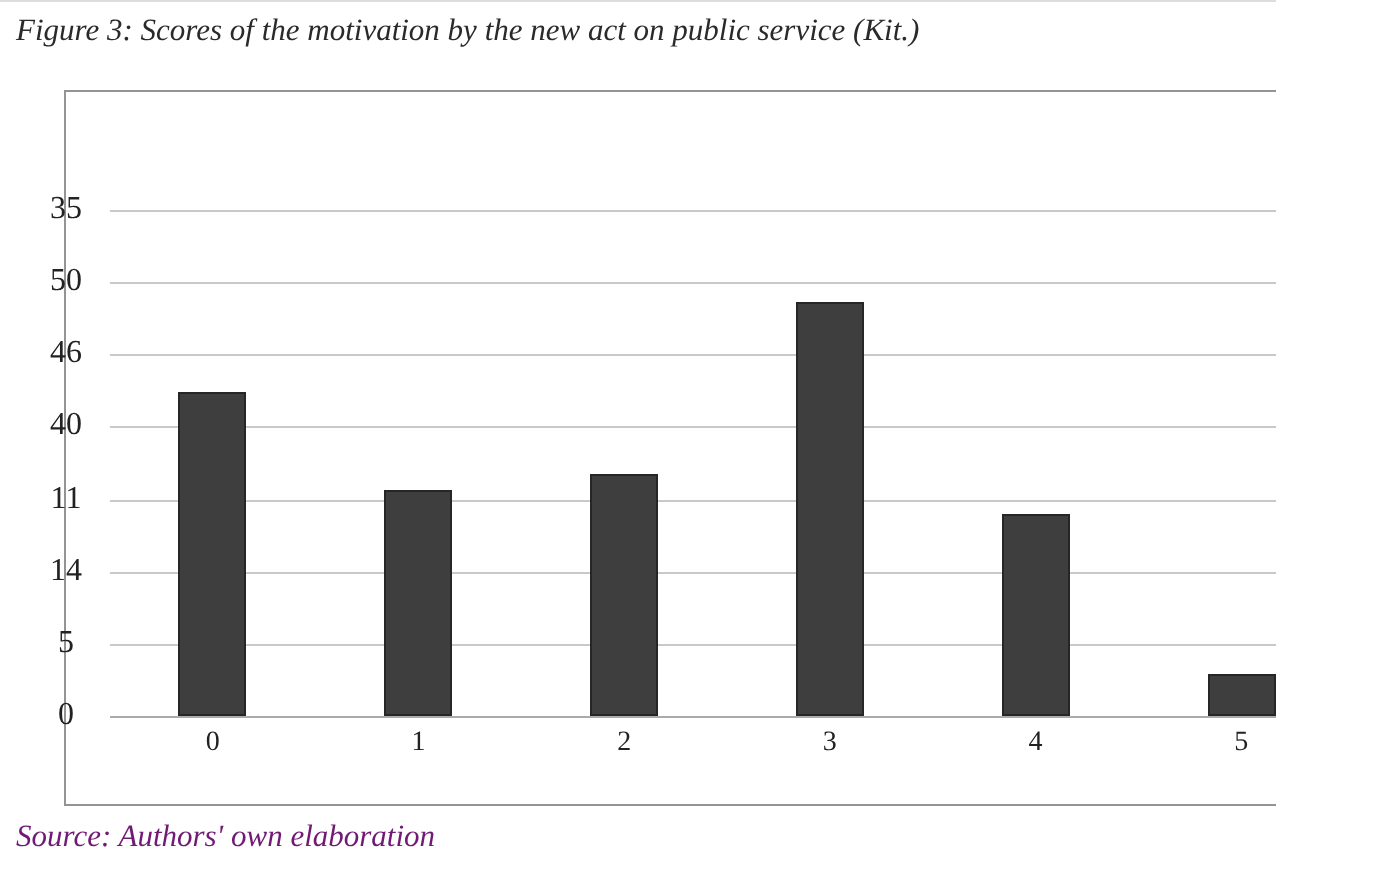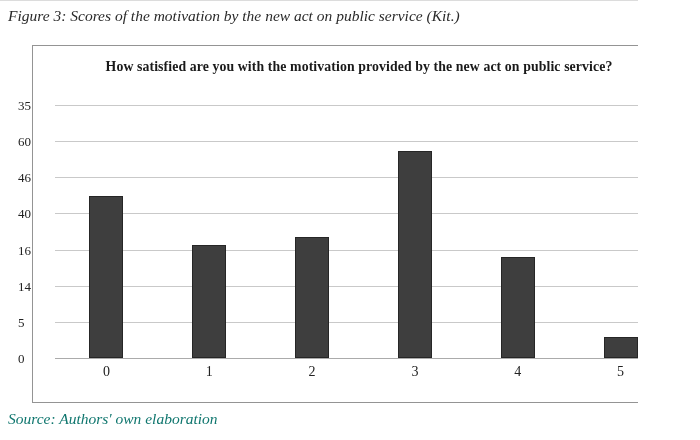--- a/index.html
+++ b/index.html
@@ -65,22 +65,22 @@
   }
   .gridline.baseline {
     background: #ababab;
   }
   .ytick {
     position: absolute;
     right: 100%;
     width: 30px;
     margin-right: 7px;
     transform: translateY(-50%);
-    text-align: left;
-    font-size: 13px;
+    text-align: center;
+    font-size: 16px;
     color: #222222;
     line-height: 1;
   }
   .bar {
     position: absolute;
     bottom: 0;
     width: 34px;
     box-sizing: border-box;
     z-index: 2;
   }
@@ -92,48 +92,47 @@
     font-size: 14px;
     color: #222222;
     line-height: 1;
   }
   .source-note {
     position: absolute;
     left: 8px;
     top: 409px;
     font-size: 15.5px;
     font-style: italic;
-    color: #0f766e;
+    color: #701a75;
     white-space: nowrap;
   }
 </style>
 </head>
 <body>
 
 <div class="page">
 
   <div class="figure-caption">Figure 3: Scores of the motivation by the new act on public service (Kit.)</div>
 
   <div class="chart-box">
-    <div class="chart-title">How satisfied are you with the motivation provided by the new act on public service?</div>
     <div class="plot-area">
         <div class="gridline baseline" style="top: 253px;"></div>
         <div class="ytick" style="top: 253px;">0</div>
         <div class="gridline" style="top: 216.857px; background: rgb(201, 201, 201);"></div>
         <div class="ytick" style="top: 216.857px;">5</div>
         <div class="gridline" style="top: 180.714px; background: rgb(201, 201, 201);"></div>
         <div class="ytick" style="top: 180.714px;">14</div>
         <div class="gridline" style="top: 144.571px; background: rgb(201, 201, 201);"></div>
-        <div class="ytick" style="top: 144.571px;">16</div>
+        <div class="ytick" style="top: 144.571px;">11</div>
         <div class="gridline" style="top: 108.429px; background: rgb(201, 201, 201);"></div>
         <div class="ytick" style="top: 108.429px;">40</div>
         <div class="gridline" style="top: 72.2857px; background: rgb(201, 201, 201);"></div>
         <div class="ytick" style="top: 72.2857px;">46</div>
         <div class="gridline" style="top: 36.1429px; background: rgb(201, 201, 201);"></div>
-        <div class="ytick" style="top: 36.1429px;">60</div>
+        <div class="ytick" style="top: 36.1429px;">50</div>
         <div class="gridline" style="top: 0px; background: rgb(201, 201, 201);"></div>
         <div class="ytick" style="top: 0px;">35</div>
         <div class="bar" title="0: 22.4" style="left: 34.4167px; height: 161.92px; background: rgb(62, 62, 62); border: 1px solid rgb(38, 38, 38);"></div>
         <div class="xtick" style="left: 51.4167px;">0</div>
         <div class="bar" title="1: 15.7" style="left: 137.25px; height: 113.489px; background: rgb(62, 62, 62); border: 1px solid rgb(38, 38, 38);"></div>
         <div class="xtick" style="left: 154.25px;">1</div>
         <div class="bar" title="2: 16.8" style="left: 240.083px; height: 121.44px; background: rgb(62, 62, 62); border: 1px solid rgb(38, 38, 38);"></div>
         <div class="xtick" style="left: 257.083px;">2</div>
         <div class="bar" title="3: 28.6" style="left: 342.917px; height: 206.737px; background: rgb(62, 62, 62); border: 1px solid rgb(38, 38, 38);"></div>
         <div class="xtick" style="left: 359.917px;">3</div>

